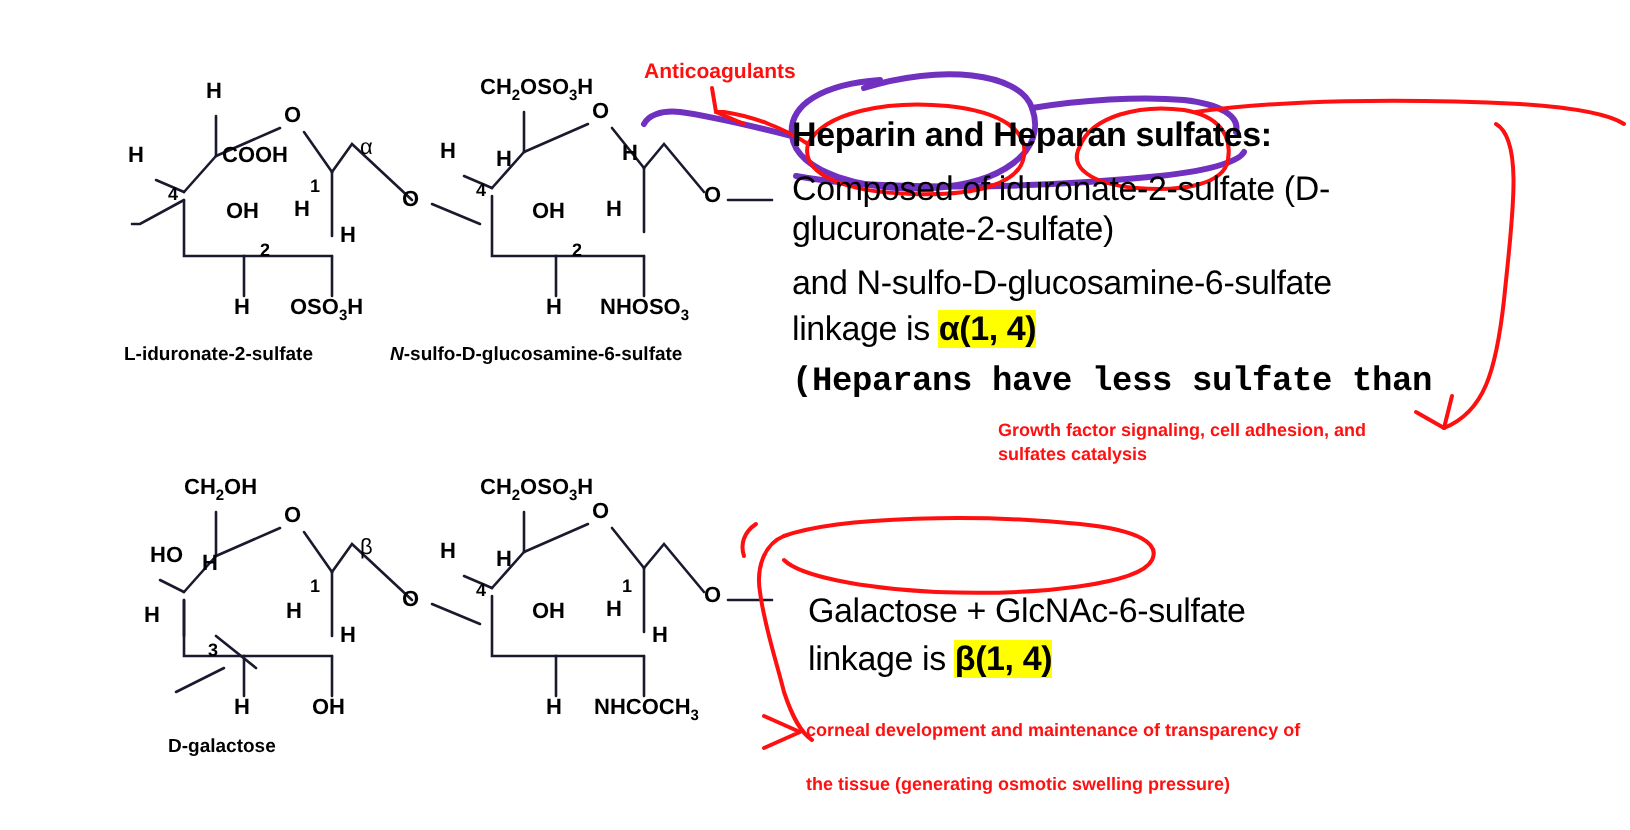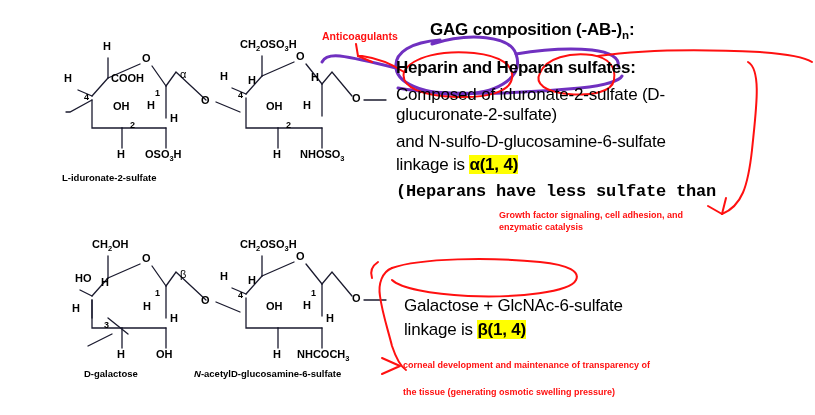--- a/index.html
+++ b/index.html
@@ -167,20 +167,21 @@
   <span class="txt atom" style="left:248px;top:74px;">H</span>
   <span class="txt atom" style="left:296px;top:50px;">O</span>
   <span class="txt atom" style="left:311px;top:71px;">H</span>
   <span class="txt atom" style="left:266px;top:100px;">OH</span>
   <span class="txt atom" style="left:303px;top:99px;">H</span>
   <span class="txt atom" style="left:273px;top:148px;">H</span>
   <span class="txt atom" style="left:300px;top:148px;"><span>NHOSO</span><sub>3</sub></span>
   <span class="txt num" style="left:238px;top:90px;">4</span>
   <span class="txt num" style="left:286px;top:120px;">2</span>
   <span class="txt atom" style="left:352px;top:92px;">O</span>
+  <span class="txt caption" style="left:195px;top:172px;"><span class="capit">N</span><span>-sulfo-D-glucosamine-6-sulfate</span></span>
 
   <span class="txt atom" style="left:92px;top:238px;"><span>CH</span><sub>2</sub><span>OH</span></span>
   <span class="txt atom" style="left:59px;top:272px;margin-left:16px;">HO</span>
   <span class="txt atom" style="left:101px;top:276px;">H</span>
   <span class="txt atom" style="left:142px;top:252px;">O</span>
   <span class="txt atom" style="left:72px;top:302px;">H</span>
   <span class="txt atom" style="left:143px;top:300px;">H</span>
   <span class="txt atom" style="left:170px;top:312px;">H</span>
   <span class="txt atom" style="left:117px;top:348px;">H</span>
   <span class="txt atom" style="left:156px;top:348px;">OH</span>
@@ -195,33 +196,31 @@
   <span class="txt atom" style="left:248px;top:274px;">H</span>
   <span class="txt atom" style="left:296px;top:250px;">O</span>
   <span class="txt atom" style="left:266px;top:300px;">OH</span>
   <span class="txt atom" style="left:303px;top:299px;">H</span>
   <span class="txt atom" style="left:326px;top:312px;">H</span>
   <span class="txt atom" style="left:273px;top:348px;">H</span>
   <span class="txt atom" style="left:297px;top:348px;"><span>NHCOCH</span><sub>3</sub></span>
   <span class="txt num" style="left:238px;top:290px;">4</span>
   <span class="txt num" style="left:311px;top:288px;">1</span>
   <span class="txt atom" style="left:352px;top:292px;">O</span>
-  <span class="txt caption" style="left:194px;top:368px;"><span class="capit">N</span><span>-acetylD-glucosamine-6-sulfate</span></span>
-
-  <span class="txt slide-title" style="left:430px;top:20px;"><span>GAG composition (-AB-)</span><sub>n</sub><span>:</span></span>
+
 
   <span class="txt head-u" style="left:396px;top:58px;">Heparin and Heparan sulfates:</span>
   <span class="txt body-l" style="left:396px;top:85px;">Composed of iduronate-2-sulfate (D-</span>
   <span class="txt body-l" style="left:396px;top:105px;">glucuronate-2-sulfate)</span>
   <span class="txt body-l" style="left:396px;top:132px;">and N-sulfo-D-glucosamine-6-sulfate</span>
   <span class="txt body-l" style="left:396px;top:155px;"><span>linkage is </span><span class="hl">α(1, 4)</span></span>
   <span class="txt body-b" style="left:396px;top:182px;">(Heparans have less sulfate than</span>
 
   <span class="txt body-l" style="left:404px;top:296px;">Galactose + GlcNAc-6-sulfate</span>
   <span class="txt body-l" style="left:404px;top:320px;text-align:right;"><span>linkage is </span><span class="hl">β(1, 4)</span></span>
 
   <span class="txt ann ann-lg" style="left:322px;top:30px;">Anticoagulants</span>
   <span class="txt ann ann-sm" style="left:499px;top:210px;">Growth factor signaling, cell adhesion, and</span>
-  <span class="txt ann ann-sm" style="left:499px;top:222px;">enzymatic catalysis</span>
+  <span class="txt ann ann-sm" style="left:499px;top:222px;">sulfates catalysis</span>
   <span class="txt ann ann-sm" style="left:403px;top:360px;">corneal development and maintenance of transparency of</span>
   <span class="txt ann ann-sm" style="left:403px;top:387px;">the tissue (generating osmotic swelling pressure)</span>
 
 </div>
 
 </body></html>

